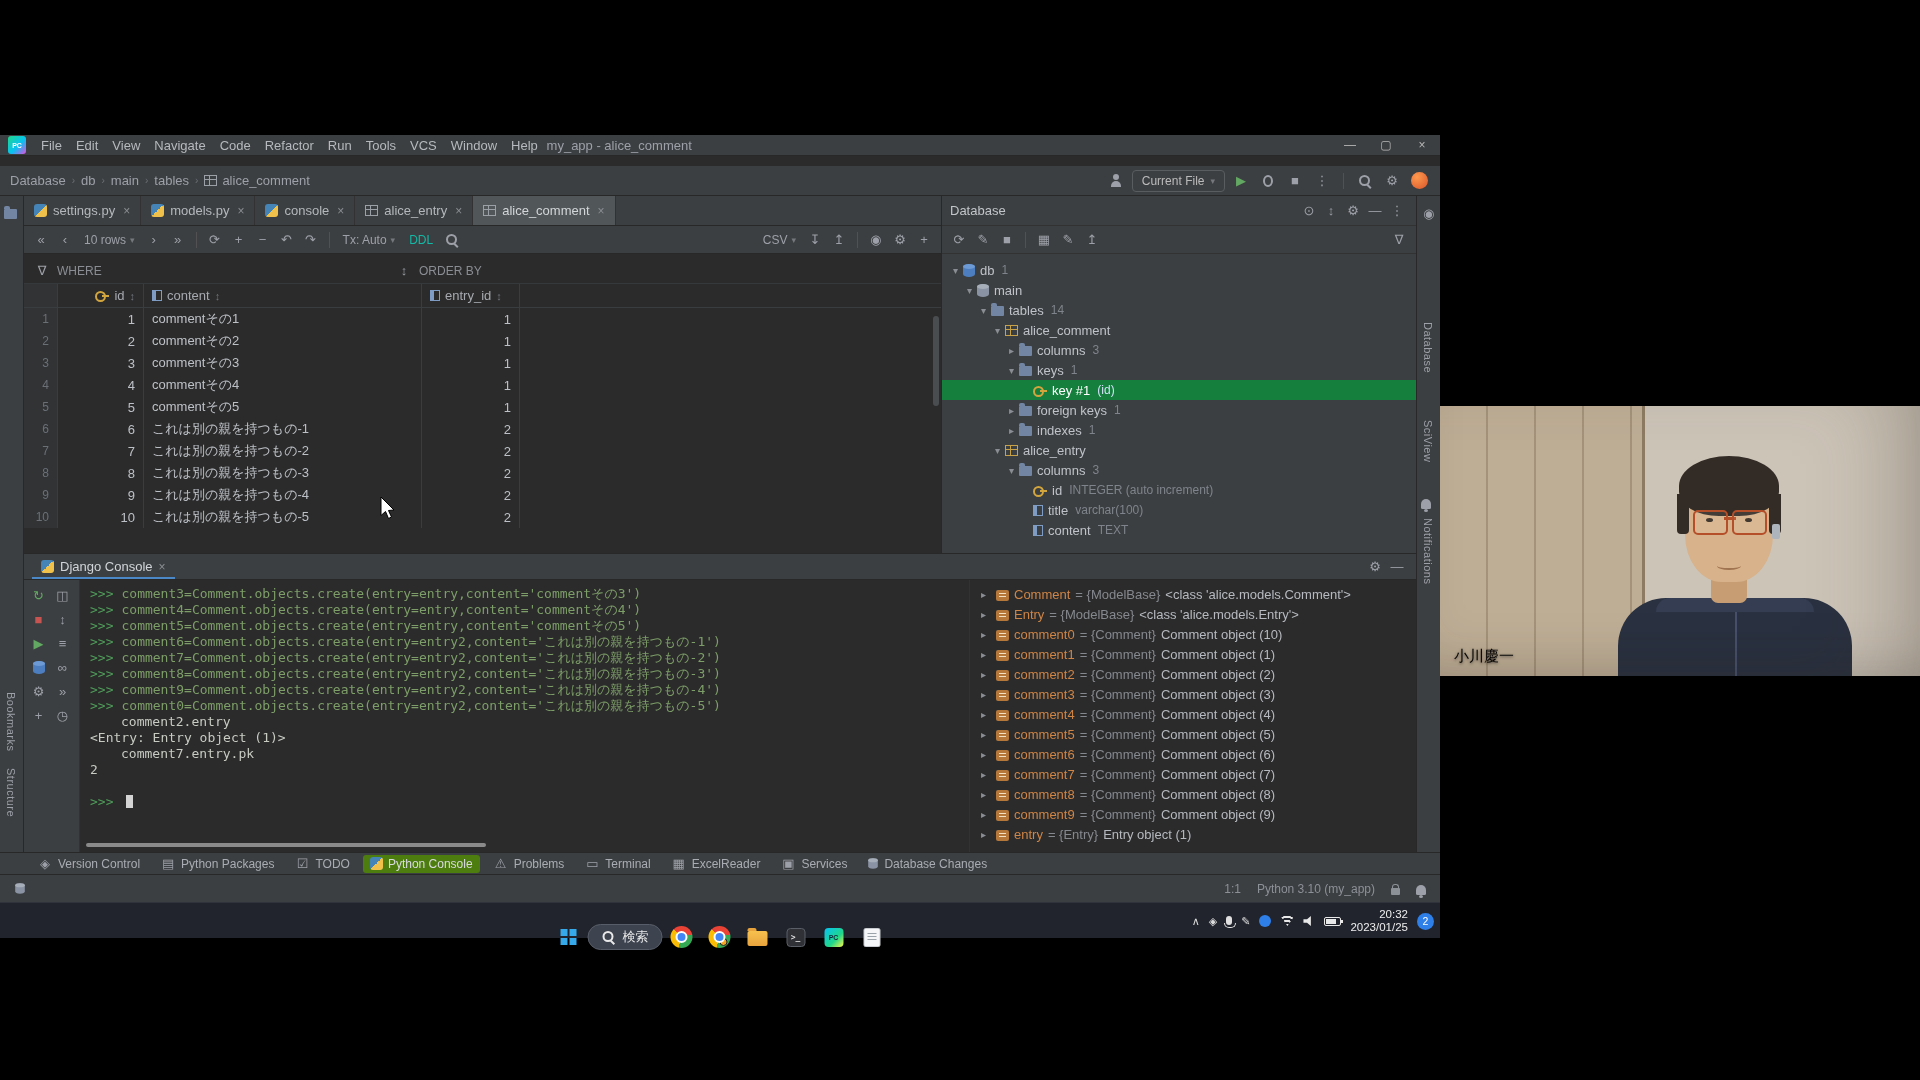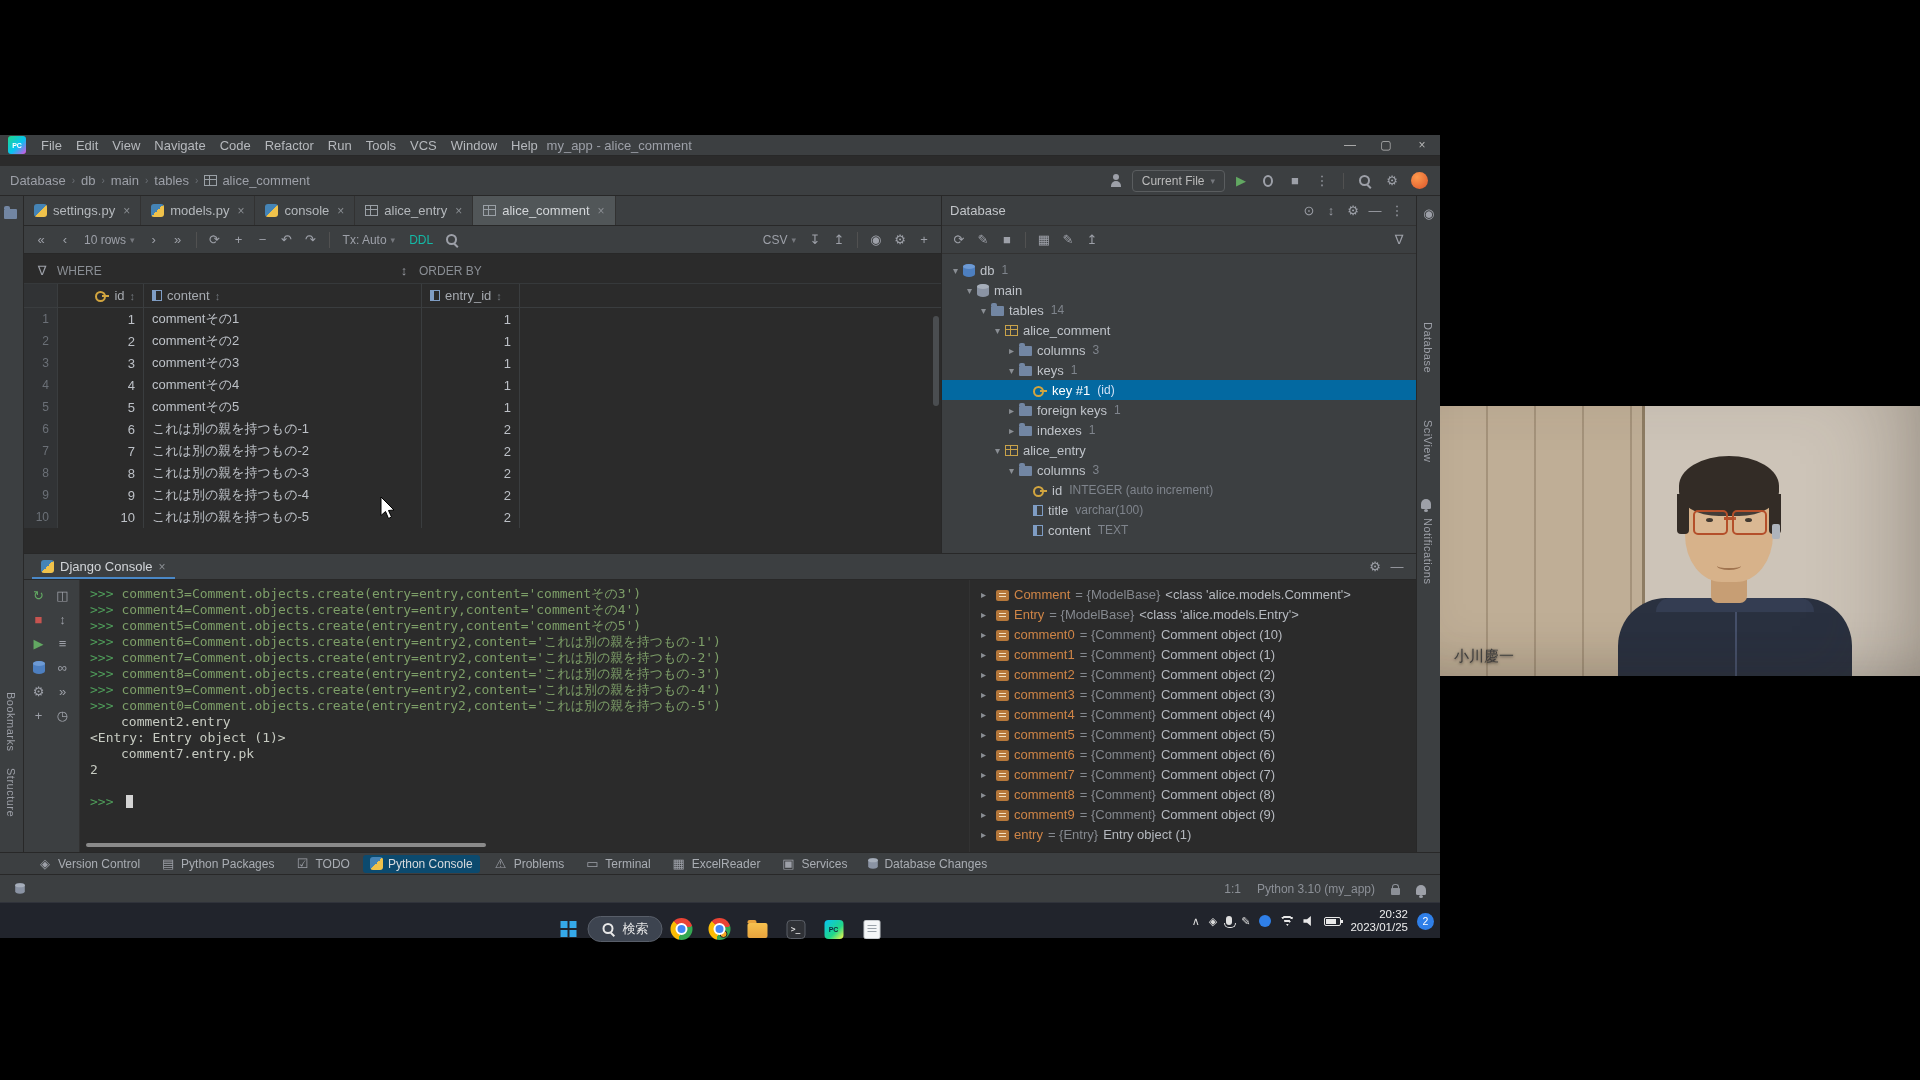--- a/index.html
+++ b/index.html
@@ -59,21 +59,21 @@
 .vscroll{position:absolute;right:2px;top:120px;width:6px;height:90px;background:#4a4d50;border-radius:3px}
 
 
 .db-zone{position:absolute;left:941px;top:61px;width:475px;height:357px;background:#3c3f41;border-left:1px solid #282828;display:flex;flex-direction:column;overflow:hidden}
 .db-head{height:30px;display:flex;align-items:center;padding:0 8px;color:#c2c5c9;border-bottom:1px solid #323232;font-size:13px;gap:4px}
 .db-toolbar{height:28px;display:flex;align-items:center;padding:0 6px;border-bottom:1px solid #323232;gap:2px}
 .db-tree{flex:1;padding-top:6px;overflow:hidden}
 .trow{height:20px;display:flex;align-items:center;font-size:13px;color:#bfc3c9;white-space:nowrap}
 .trow .lbl{margin-left:5px}
 .trow .meta{color:#7f848c;margin-left:7px;font-size:12px}
-.trow.sel{background:#0369a1;color:#fff}
+.trow.sel{background:#15803d;color:#fff}
 .trow.sel .meta{color:#cfe0f5}
 .chev{width:15px;text-align:center;color:#8a8e94;font-size:10px;flex:none}
 
 
 .console-zone{position:absolute;left:24px;top:418px;width:1392px;height:299px;background:#2b2b2b;border-top:1px solid #282828;display:flex;flex-direction:column}
 .console-head{height:26px;background:#3c3f41;border-bottom:1px solid #282828;display:flex;align-items:center;padding:0 8px}
 .ctab{display:flex;align-items:center;gap:6px;padding:0 9px;height:100%;color:#d2d5d9;font-size:13px;box-shadow:inset 0 -2px 0 #4a88c7}
 .ctab .x{color:#8a8e93;font-size:12px}
 .console-body{flex:1;display:flex;min-height:0}
 .console-gutter{width:56px;background:#3c3f41;border-right:1px solid #323232;display:grid;grid-template-columns:24px 24px;grid-template-rows:repeat(6,24px);grid-auto-flow:column;justify-content:center;padding-top:4px;flex:none}
@@ -87,21 +87,21 @@
 .hscroll{position:absolute;left:6px;bottom:5px;width:400px;height:4px;background:#9b9b9b;border-radius:2px;opacity:.85}
 .vars{width:447px;border-left:1px solid #323232;padding:4px 0 0 6px;font-size:13px;overflow:hidden;flex:none}
 .vrow{height:20px;display:flex;align-items:center;white-space:nowrap;gap:5px}
 .vname{color:#cf8547}
 .vmid{color:#85898f}
 .vval{color:#b6bac0}
 
 
 .tw-bar{position:absolute;left:0;top:717px;width:100%;height:22px;background:#3c3f41;border-top:1px solid #282828;display:flex;align-items:center;gap:6px;padding-left:30px;font-size:12px;color:#a9adb3}
 .twi{display:flex;align-items:center;gap:5px;padding:2px 7px;border-radius:3px}
-.twi.active{background:#0c4a6e;color:#d8dbde}
+.twi.active{background:#4d7c0f;color:#d8dbde}
 .statusbar{position:absolute;left:0;top:739px;width:100%;height:28px;background:#3c3f41;border-top:1px solid #282828;display:flex;align-items:center;padding:0 14px;font-size:12px;color:#8c9097;gap:8px}
 .sb-right{margin-left:au to;margin-left:auto;display:flex;align-items:center;gap:16px}
 
 
 .left-strip{position:absolute;left:0;top:61px;width:24px;height:656px;background:#3c3f41;border-right:1px solid #282828}
 .right-strip{position:absolute;left:1416px;top:61px;width:24px;height:656px;background:#3c3f41;border-left:1px solid #282828}
 .vlabel{position:absolute;left:5px;writing-mode:vertical-rl;font-size:11px;color:#9da0a8;letter-spacing:.5px}
 .strip-ic{position:absolute;left:4px}
 
 
@@ -133,21 +133,21 @@
 .ci-bell::after{content:'';position:absolute;left:3px;bottom:-3px;width:4px;height:3px;background:#9da0a8;border-radius:50%}
 .ci-person{width:12px;height:13px}
 .ci-person::before{content:'';position:absolute;left:3px;top:0;width:6px;height:6px;border-radius:50%;background:#9da0a8}
 .ci-person::after{content:'';position:absolute;left:1px;top:7px;width:10px;height:6px;border-radius:5px 5px 0 0;background:#9da0a8}
 .ci-avatar{width:17px;height:17px;border-radius:50%;background:radial-gradient(circle at 35% 30%,#ff9a4d,#d9542b)}
 .ci-lock{width:9px;height:7px;background:#8c9097;border-radius:1px;top:3px}
 .ci-lock::before{content:'';position:absolute;left:1px;top:-4px;width:5px;height:4px;border:1.5px solid #8c9097;border-bottom:none;border-radius:3px 3px 0 0}
 
 
 .taskbar{position:absolute;left:0;top:767px;width:1440px;height:36px;background:#21242c;border-top:1px solid #30333b}
-.task-center{position:absolute;left:50%;top:8px;height:36px;transform:translateX(-50%);display:flex;align-items:center;}
+.task-center{position:absolute;left:50%;top:16px;height:36px;transform:translateX(-50%);display:flex;align-items:center;}
 .tk{width:38px;height:32px;display:flex;align-items:center;justify-content:center;border-radius:4px;flex:none}
 .app-win{width:16px;height:16px;background:
  linear-gradient(#35a9e9,#35a9e9) 0 0/7px 7px no-repeat,
  linear-gradient(#35a9e9,#35a9e9) 9px 0/7px 7px no-repeat,
  linear-gradient(#35a9e9,#35a9e9) 0 9px/7px 7px no-repeat,
  linear-gradient(#35a9e9,#35a9e9) 9px 9px/7px 7px no-repeat}
 .search-pill{height:26px;border-radius:13px;background:#3d4450;border:1px solid #585e69;color:#e8e8e8;display:flex;align-items:center;gap:7px;padding:0 13px;font-size:13px}
 .app-chrome{width:22px;height:22px;border-radius:50%;background:conic-gradient(from -45deg,#ea4335 0 120deg,#34a853 0 240deg,#fbbc05 0 360deg);position:relative}
 .app-chrome::after{content:'';position:absolute;inset:5px;border-radius:50%;background:#4285f4;border:2.5px solid #fff}
 .alertdot{position:absolute;right:3px;bottom:2px;width:8px;height:8px;border-radius:50%;background:#f5a623;border:1px solid #21242c}
@@ -186,21 +186,21 @@
 .hair::before{content:'';position:absolute;left:-2px;top:38px;width:12px;height:40px;background:#332c26;border-radius:0 0 4px 4px}
 .hair::after{content:'';position:absolute;right:-2px;top:38px;width:12px;height:40px;background:#332c26;border-radius:0 0 4px 4px}
 .glasses{position:absolute;left:251px;top:104px;width:78px;height:24px}
 .glasses::before{content:'';position:absolute;left:2px;top:0;width:31px;height:21px;border:2.5px solid #b44f2a;border-radius:5px;background:rgba(255,255,255,.08)}
 .glasses::after{content:'';position:absolute;right:2px;top:0;width:31px;height:21px;border:2.5px solid #b44f2a;border-radius:5px;background:rgba(255,255,255,.08)}
 .bridge{position:absolute;left:33px;top:7px;width:12px;height:2.5px;background:#b44f2a}
 .eye{position:absolute;top:112px;width:7px;height:4px;border-radius:50%;background:#32291f}
 .eye.l{left:266px}.eye.r{left:305px}
 .mouth{position:absolute;left:277px;top:156px;width:24px;height:8px;border-bottom:2px solid #a07450;border-radius:50%}
 .earpiece{position:absolute;left:332px;top:118px;width:8px;height:15px;background:#aeb4bc;border-radius:2px}
-.name-label{position:absolute;left:14px;bottom:10px;color:#404040;font-size:15px;text-shadow:0 1px 3px rgba(0,0,0,.65)}
+.name-label{position:absolute;left:14px;bottom:10px;color:#000000;font-size:15px;text-shadow:0 1px 3px rgba(0,0,0,.65)}
 
 
 .mouse{position:absolute;left:380px;top:496px;z-index:50}
 </style>
 </head>
 <body>
 
 <div class="screen">
   <div class="desktop">
     <div class="ide">

